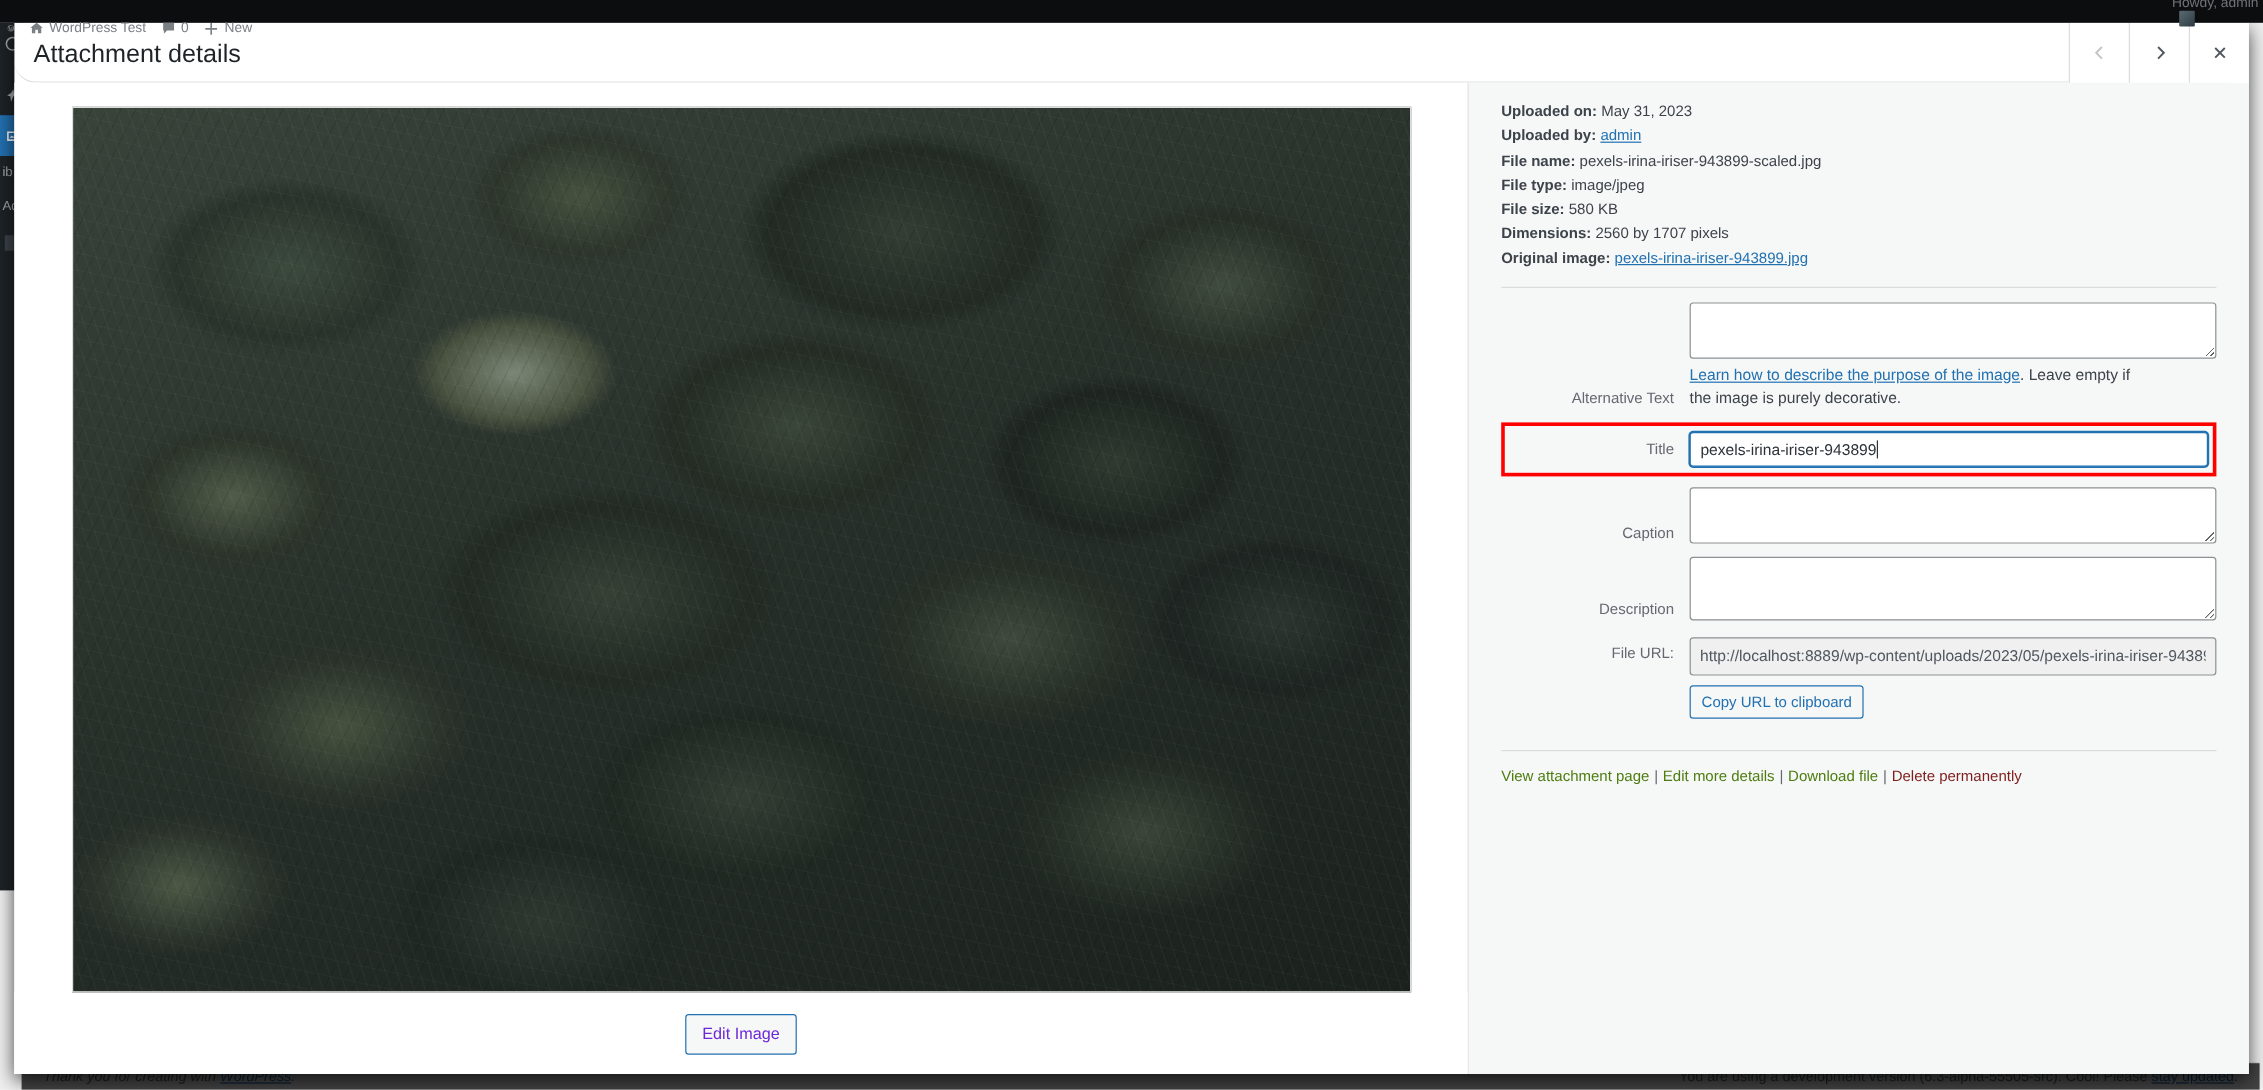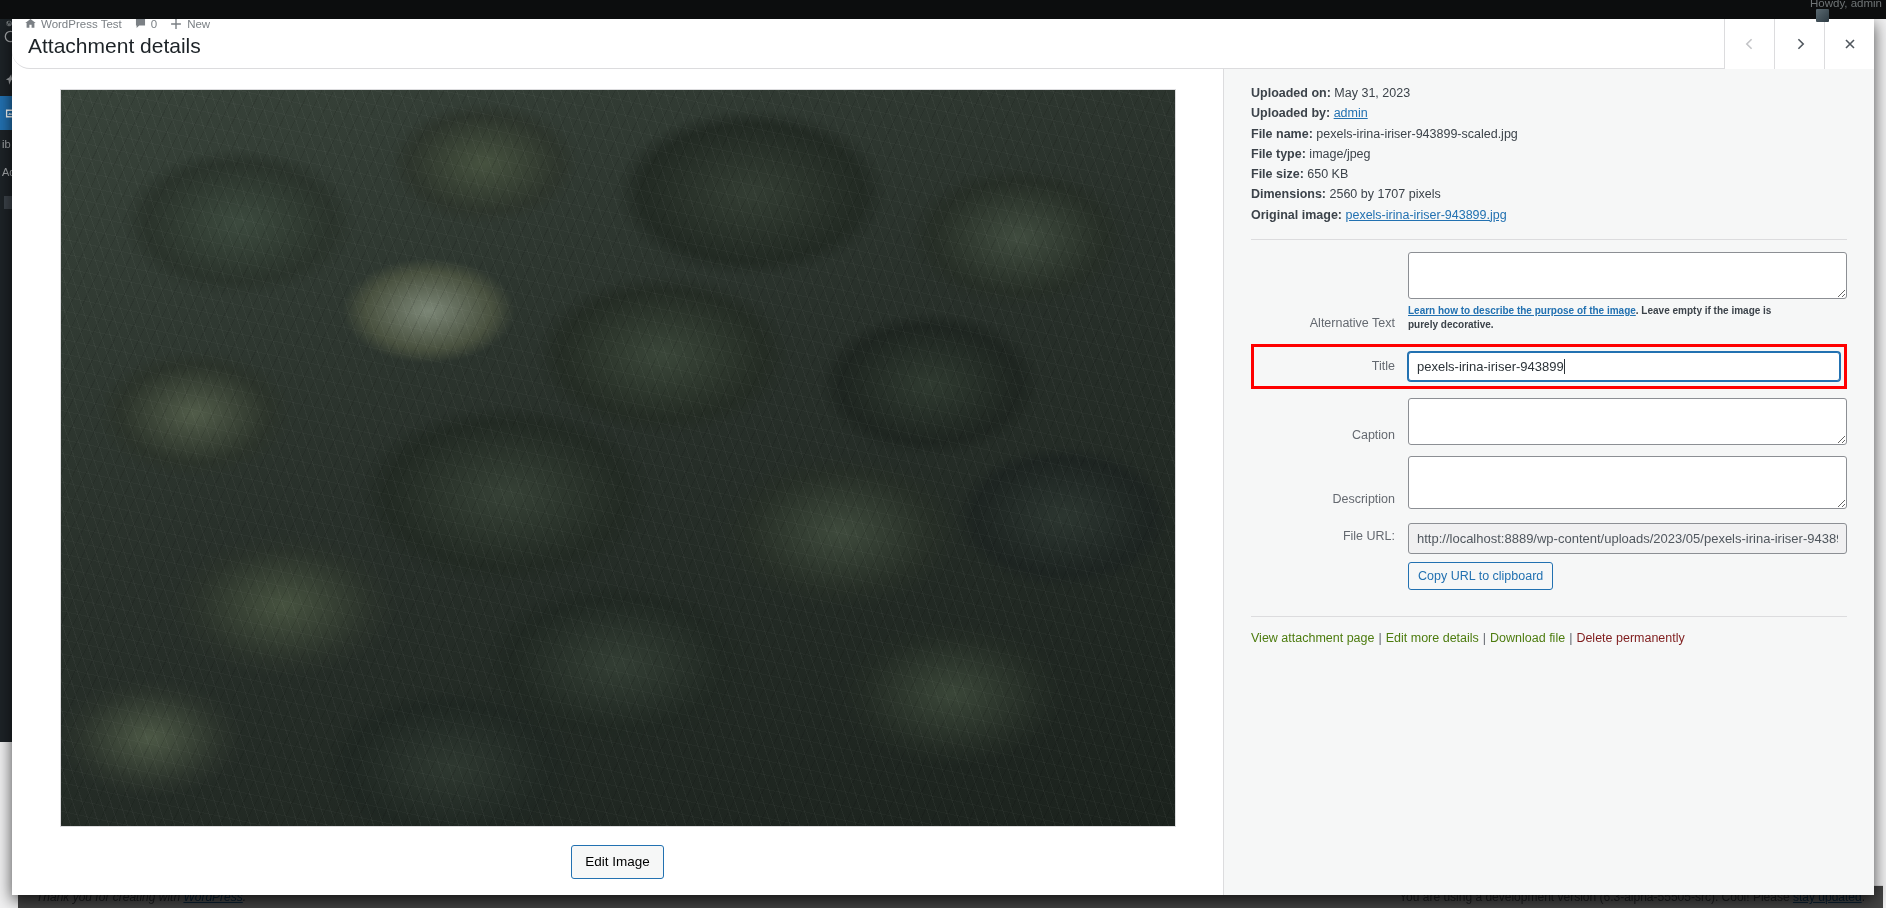--- a/index.html
+++ b/index.html
@@ -137,21 +137,21 @@
       repeating-linear-gradient(-64deg, rgba(0,0,0,.10) 0 1px, transparent 1px 11px),
       repeating-linear-gradient(12deg, rgba(255,255,255,.022) 0 1px, transparent 1px 14px);
   }
   #edit-image-wrap {
     width: 100%;
     display: flex; justify-content: center;
     padding: 18px 0 16px 0;
     background: #fff;
   }
   #edit-image-btn {
-    background: #f6f7f7; color: #000000;
+    background: #f6f7f7; color: #6d28d9;
     border: 1px solid #2271b1; border-radius: 3px;
     font-size: 13.5px; font-family: inherit;
     padding: 5px 13px; cursor: pointer; line-height: 1.6;
   }
 
   
   #settings {
     width: 650px; min-width: 650px;
     background: #f6f7f7;
     padding: 14px 27px 0 27px;
@@ -175,22 +175,22 @@
     width: 100%;
     border: 1px solid #8c8f94; border-radius: 3px;
     background: #fff; color: #2c3338;
     font-family: inherit; font-size: 13px;
     padding: 5px 8px; line-height: 1.5;
     outline: none;
   }
   .txa { resize: vertical; height: 47px; display: block; }
   #desc-txa { height: 53px; }
   .help-text {
-    font-size: 10px; color: #3c434a; line-height: 1.45;
-    padding-top: 5px; max-width: 372px; font-weight: bold;
+    font-size: 13px; color: #3c434a; line-height: 1.45;
+    padding-top: 5px; max-width: 372px;
   }
   .help-text a { color: #2271b1; text-decoration: underline; }
 
   
   #title-row {
     position: relative;
     border: 3px solid #ff0000;
     padding: 5px 4px 5px 0;
     margin: 5px 0 9px 0;
     background: #f6f7f7;
@@ -364,21 +364,21 @@
       <div class="meta-line">
         <strong>File name:</strong>
         <span>pexels-irina-iriser-943899-scaled.jpg</span>
       </div>
       <div class="meta-line">
         <strong>File type:</strong>
         <span>image/jpeg</span>
       </div>
       <div class="meta-line">
         <strong>File size:</strong>
-        <span>650 KB</span>
+        <span>580 KB</span>
       </div>
       <div class="meta-line">
         <strong>Dimensions:</strong>
         <span>2560 by 1707 pixels</span>
       </div>
       <div class="meta-line">
         <strong>Original image:</strong>
         <a href="#">pexels-irina-iriser-943899.jpg</a>
       </div>
 

